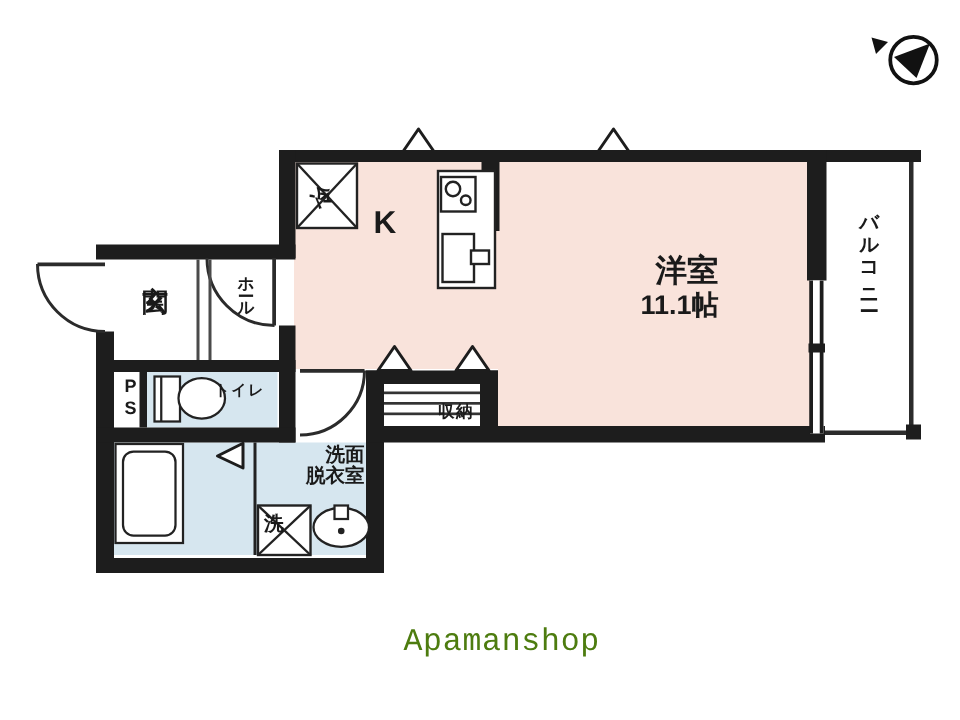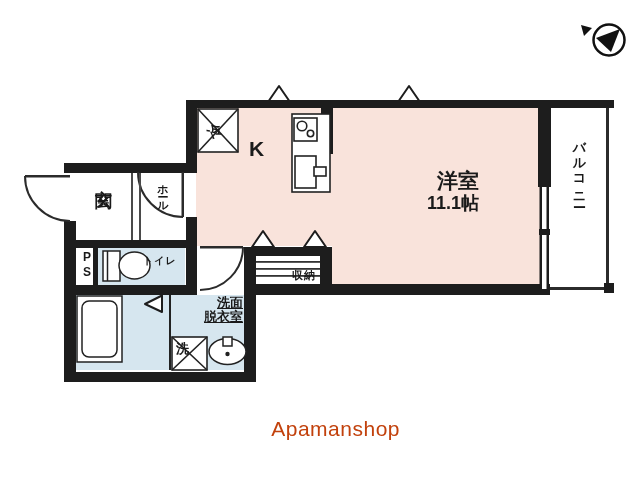--- a/index.html
+++ b/index.html
@@ -4,21 +4,21 @@
 <style>
   html,body{margin:0;padding:0;background:#ffffff;}
   .plan{position:relative;width:640px;height:480px;background:#fff;overflow:hidden;
         font-family:"Liberation Sans","DejaVu Sans",sans-serif;color:#1a1a1a;}
   .plan svg{position:absolute;left:0;top:0;}
   .lbl{position:absolute;color:#1a1a1a;line-height:1.05;white-space:nowrap;}
   .vtext{writing-mode:vertical-rl;}
   .vupright{writing-mode:vertical-rl;text-orientation:upright;}
   .b{font-weight:bold;}
   .center{text-align:right;}
-  .watermark{color:#c2410c;font-size:21px;letter-spacing:0.5px;}
+  .watermark{color:#4d7c0f;font-size:21px;letter-spacing:0.5px;font-family:Liberation Mono, monospace;}
 </style>
 </head>
 <body>
 
 <div class="plan">
 
   <svg width="640" height="480" viewBox="0 0 640 480">
 
     <rect x="196" y="108" width="344" height="138" fill="#f9e3db"></rect>
     <rect x="332" y="246" width="208" height="38" fill="#f9e3db"></rect>
@@ -122,21 +122,21 @@
   </svg>
 
   <div class="lbl vtext b" style="left:88px;top:177px;width:24px;height:60px;font-size:17px;letter-spacing:3px;">玄関</div>
 
   <div class="lbl vtext b" style="left:152px;top:177px;width:16px;height:50px;font-size:11px;letter-spacing:2px;">ホール</div>
 
   <div class="lbl vupright b" style="left:76px;top:250px;width:17px;height:36px;font-size:12px;letter-spacing:1px;">PS</div>
 
   <div class="lbl b" style="left:143px;top:256px;width:48px;font-size:10px;letter-spacing:1px;">トイレ</div>
 
-  <div class="lbl b center" style="left:181px;top:296px;width:62px;font-size:13px;text-decoration:underline;">
+  <div class="lbl b center" style="left:181px;top:296px;width:62px;font-size:13px;">
     <div>洗面</div>
     <div>脱衣室</div>
   </div>
 
   <div class="lbl b" style="left:176px;top:342px;width:20px;font-size:13px;">洗</div>
 
   <div class="lbl b" style="left:207px;top:121px;width:22px;font-size:14px;transform:rotate(-38deg);">冷</div>
 
   <div class="lbl b" style="left:249px;top:138px;width:28px;font-size:21px;">K</div>
 

